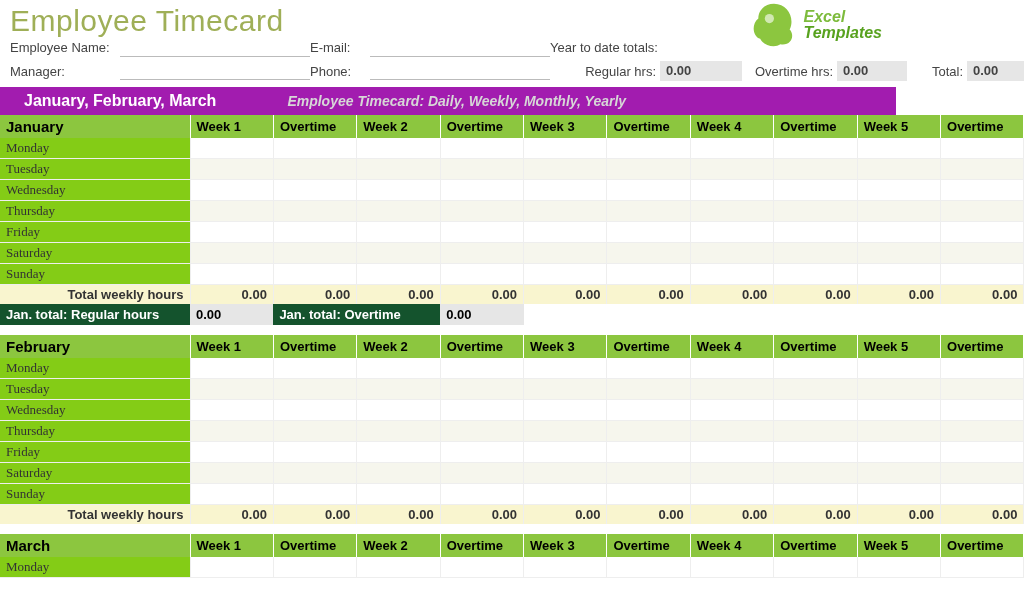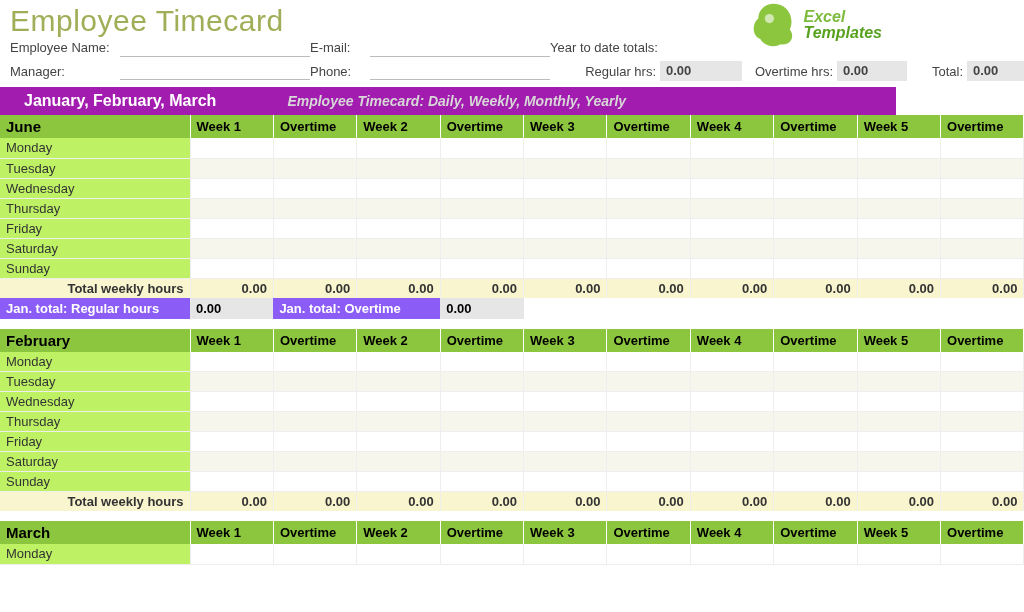--- a/index.html
+++ b/index.html
@@ -59,29 +59,29 @@
   .hdr td {
     background: #8cc63f; color: #000; font-weight: 700;
     padding: 3px 6px; border-right: 1px solid #fff;
   }
   .hdr td:first-child { font-size: 15px; }
 
   .drow td {
     border-right: 1px solid #eee; border-bottom: 1px solid #eee;
     padding: 2px 6px; height: 20px;
   }
-  .drow td:first-child { background: #bef264; font-weight: 400; }
+  .drow td:first-child { background: #84cc16; font-weight: 400; font-family: Liberation Serif, serif; }
   .drow.alt td:not(:first-child) { background: #f6f6ed; }
 
   .twh td {
     background: #f9f5cf; font-weight: 700;
     padding: 2px 6px; border-right: 1px solid #eee; text-align: right;
   }
 
-  .totrow td { background: #8b5cf6; color: #fff; font-weight: 700; padding: 3px 6px; }
+  .totrow td { background: #14532d; color: #fff; font-weight: 700; padding: 3px 6px; }
   .totrow .tval { background: #e6e6e6; color: #000; }
   .totrow .blank { background: #fff; }
 
   .spacer { height: 10px; }
 
   
 </style>
 </head>
 <body>
 
@@ -137,21 +137,21 @@
         <col class="c-cell">
         <col class="c-cell">
         <col class="c-cell">
         <col class="c-cell">
         <col class="c-cell">
         <col class="c-cell">
         <col class="c-cell">
       </colgroup>
     <tbody>
         <tr class="hdr">
-      <td>June</td>
+      <td>January</td>
       <td>Week 1</td>
       <td>Overtime</td>
       <td>Week 2</td>
       <td>Overtime</td>
       <td>Week 3</td>
       <td>Overtime</td>
       <td>Week 4</td>
       <td>Overtime</td>
       <td>Week 5</td>
       <td>Overtime</td>

